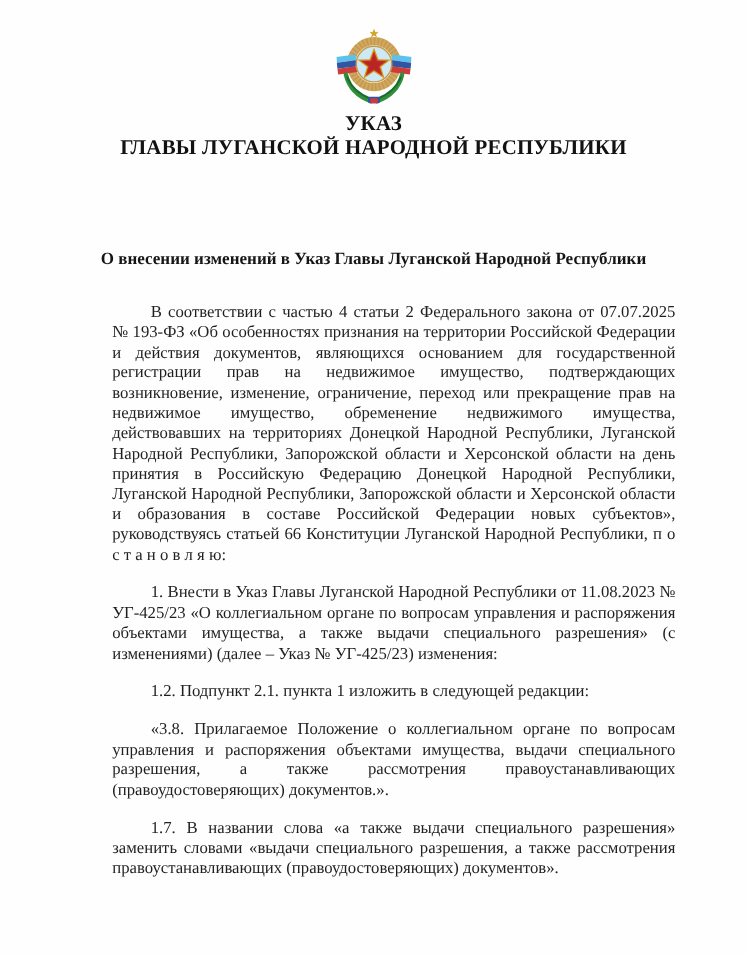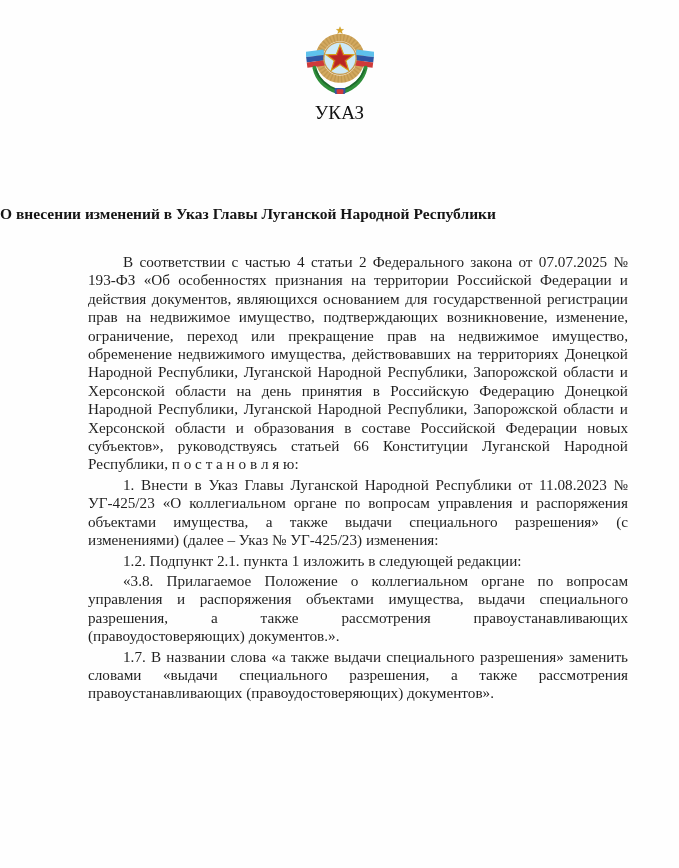--- a/index.html
+++ b/index.html
@@ -17,45 +17,45 @@
     color: #1e1e1e;
   }
   .emblem-wrap {
     width: 68px;
     height: 74px;
     margin: 26px auto 2px auto;
   }
   .emblem-wrap svg { display: block; width: 68px; height: 74px; }
   .header-block {
     text-align: center;
-    font-weight: normal;
+    font-weight: bold;
     font-size: 19px;
     line-height: 22px;
     color: #121212;
     letter-spacing: 0.2px;
   }
   .doc-title {
     margin-top: 80px;
-    text-align: left;
+    text-align: center;
     font-weight: bold;
     font-size: 15.5px;
     line-height: 19px;
     color: #151515;
   }
   .body-block {
     margin-top: 30px;
     padding-left: 86px;
     padding-right: 49px;
     text-align: justify;
     font-size: 15.2px;
     line-height: 18.4px;
     color: #1f1f1f;
   }
   .body-block p {
-    margin: 2px;
+    margin: 16px;
     text-indent: 35px;
   }
 </style>
 </head>
 <body>
 
 <div class="page">
 
   <div class="emblem-wrap">
     <svg viewBox="0 0 100 110" xmlns="http://www.w3.org/2000/svg">
@@ -87,20 +87,21 @@
       <path d="M14,66 Q22,86 46,95" fill="none" stroke="#1e6b2e" stroke-width="2.5" stroke-linecap="round"></path>
       <path d="M86,66 Q78,86 54,95" fill="none" stroke="#1e6b2e" stroke-width="2.5" stroke-linecap="round"></path>
 
       <rect x="42" y="92" width="16" height="9" rx="2" fill="#2f55a4"></rect>
       <rect x="45" y="94" width="10" height="7" rx="1.5" fill="#cf3a3a"></rect>
     </svg>
   </div>
 
   <div class="header-block">
     <div>УКАЗ</div>
+    <div>ГЛАВЫ ЛУГАНСКОЙ НАРОДНОЙ РЕСПУБЛИКИ</div>
   </div>
 
   <div class="doc-title">
     <div>О внесении изменений в Указ Главы Луганской Народной Республики</div>
   </div>
 
   <div class="body-block">
     <p>В соответствии с частью 4 статьи 2 Федерального закона от 07.07.2025 № 193-ФЗ «Об особенностях признания на территории Российской Федерации и действия документов, являющихся основанием для государственной регистрации прав на недвижимое имущество, подтверждающих возникновение, изменение, ограничение, переход или прекращение прав на недвижимое имущество, обременение недвижимого имущества, действовавших на территориях Донецкой Народной Республики, Луганской Народной Республики, Запорожской области и Херсонской области на день принятия в Российскую Федерацию Донецкой Народной Республики, Луганской Народной Республики, Запорожской области и Херсонской области и образования в составе Российской Федерации новых субъектов», руководствуясь статьей 66 Конституции Луганской Народной Республики, п о с т а н о в л я ю:</p>
     <p>1. Внести в Указ Главы Луганской Народной Республики от 11.08.2023 № УГ-425/23 «О коллегиальном органе по вопросам управления и распоряжения объектами имущества, а также выдачи специального разрешения» (с изменениями) (далее – Указ № УГ-425/23) изменения:</p>
     <p>1.2. Подпункт 2.1. пункта 1 изложить в следующей редакции:</p>

